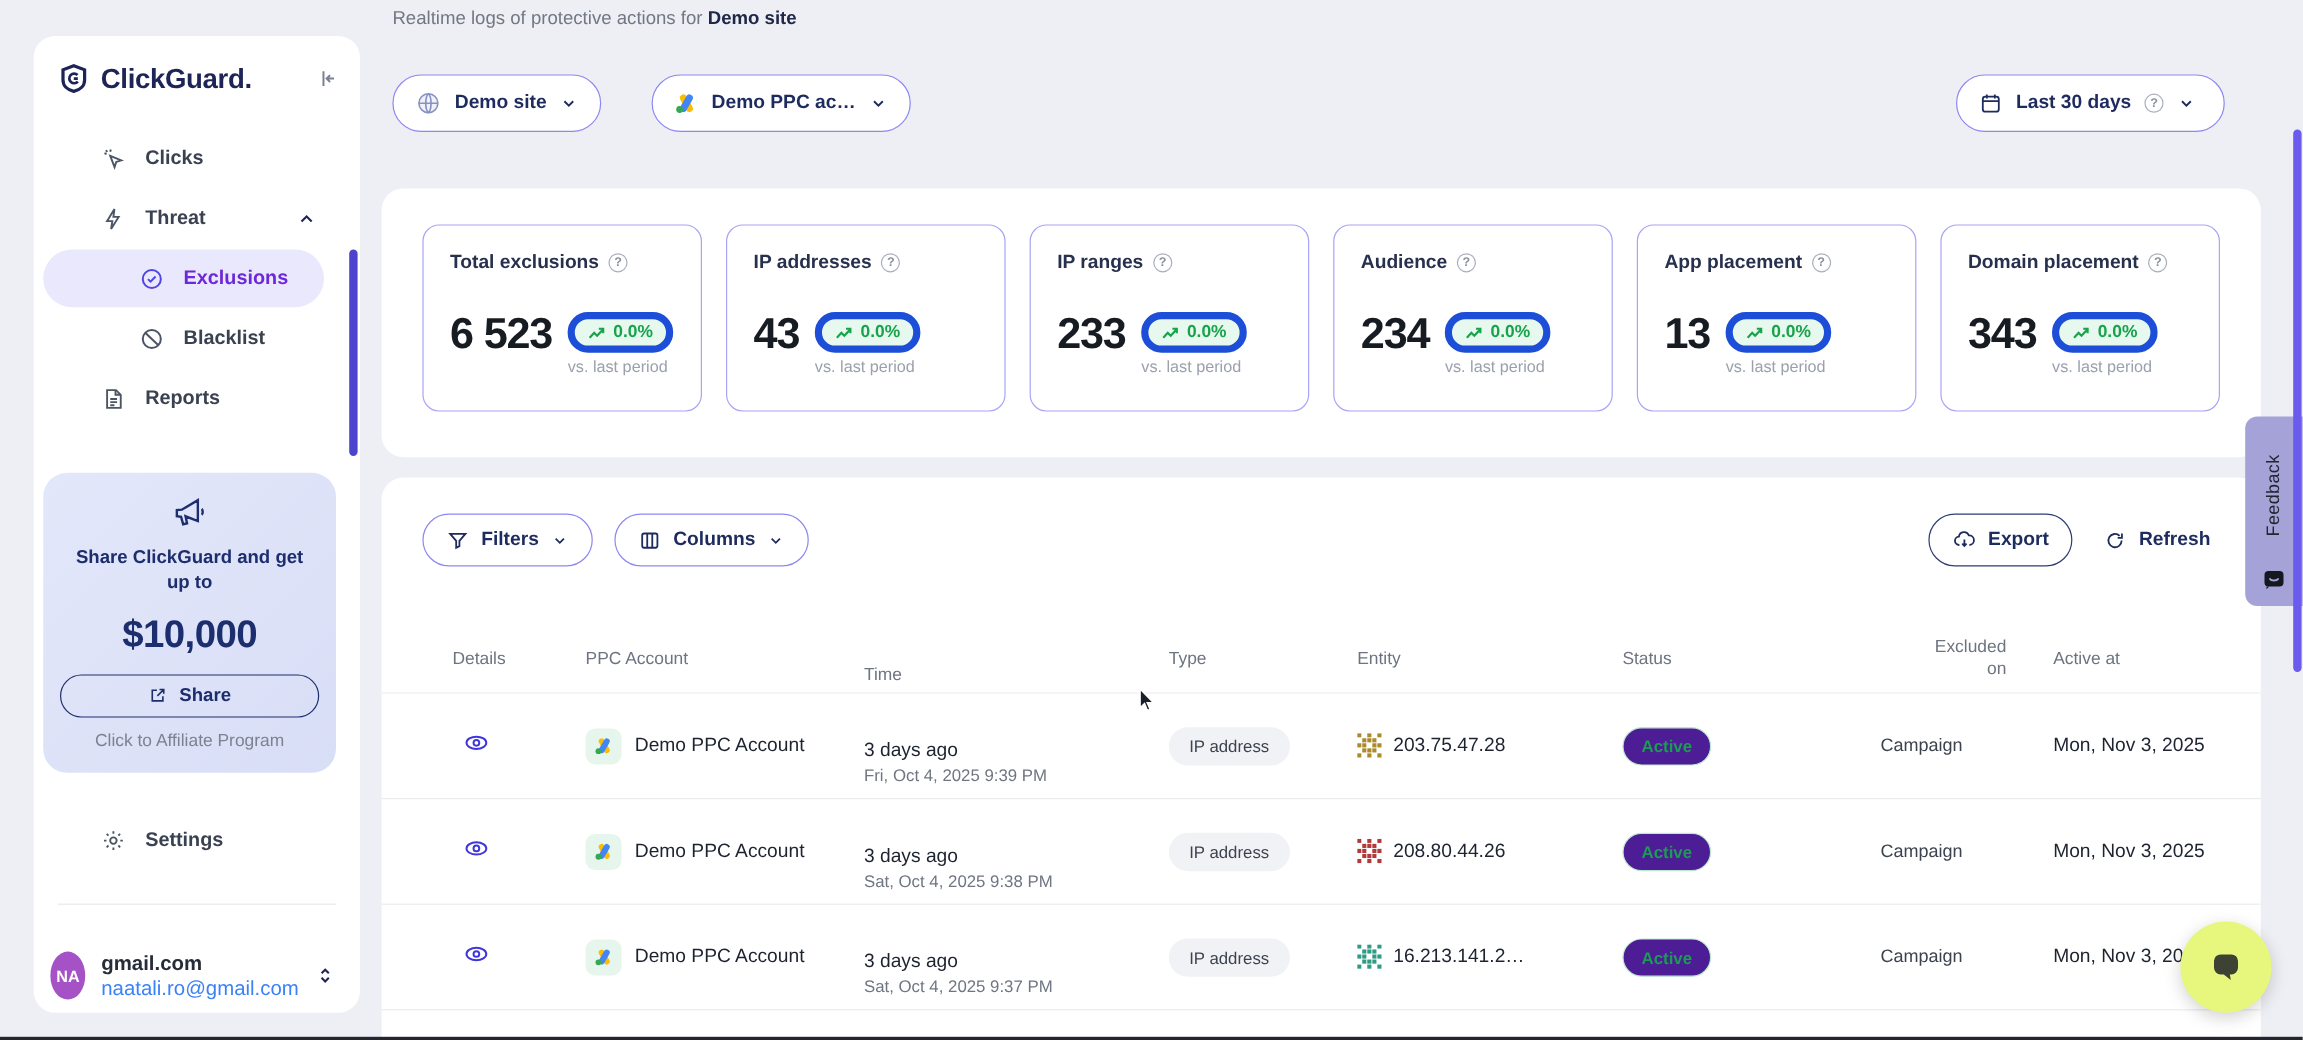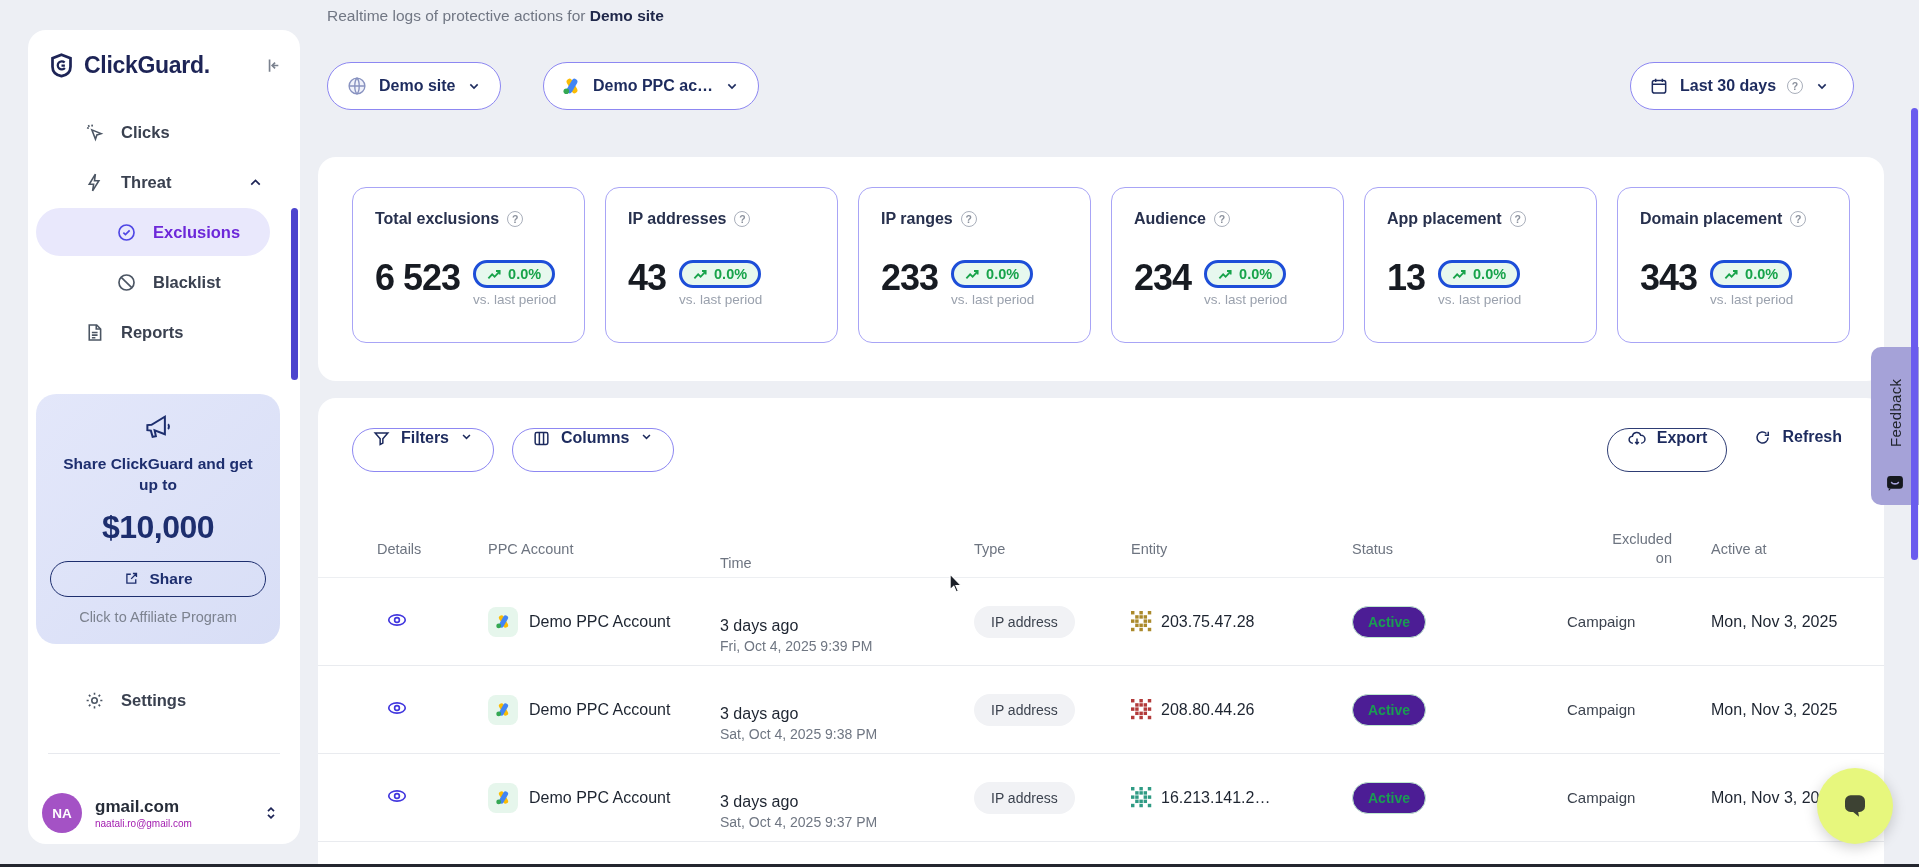--- a/index.html
+++ b/index.html
@@ -48,21 +48,21 @@
   .promo-note { margin-top:12px; font-size:14.5px; color:#7c828f; font-weight:400; }
 
   .settings-row { position:absolute; top:645px; left:0; right:0; }
   .sidebar-divider { position:absolute; top:723px; left:20px; right:20px; height:1px; background:#e7e9ee; }
 
   .user-row { position:absolute; top:752px; left:14px; right:14px; height:62px;
               display:flex; align-items:center; gap:13px; cursor:pointer; }
   .avatar { width:40px; height:40px; border-radius:50%; background:#a452c5; color:#fff;
             display:flex; align-items:center; justify-content:center; font-size:13.5px; font-weight:700; }
   .user-name { font-size:17px; font-weight:700; color:#262c38; }
-  .user-email { font-size:10px; color:#a21caf; margin-top:1px; }
+  .user-email { font-size:17px; color:#3b82f6; margin-top:1px; }
   .user-chevron { margin-left:auto; margin-right:6px; color:#1d2456; }
 
   
   .page-subtitle { position:absolute; left:327px; top:7px; font-size:15.5px; color:#717784; }
   .page-subtitle b { color:#20284a; font-weight:700; }
 
   .pill { position:absolute; top:62px; height:48px; display:inline-flex; align-items:center; gap:11px;
           padding:0 18px; background:#fff; border:1px solid #8d87f2; border-radius:999px;
           color:#1d2b5e; font-size:16px; font-weight:700; cursor:pointer; }
   .pill .chev { color:#1d2b5e; }
@@ -77,30 +77,30 @@
   .stats-panel { position:absolute; left:318px; top:157px; width:1566px; height:224px;
                  background:#fff; border-radius:18px; }
   .stats-cards { display:flex; gap:20px; padding:30px 34px 0; }
   .stat-card { flex:1; height:156px; border:1px solid #a8a4f6; border-radius:14px; padding:22px 22px 0; }
   .stat-label-row { display:flex; align-items:center; gap:8px; }
   .stat-label { font-size:16px; font-weight:600; color:#27304d; }
   .stat-bottom { display:flex; align-items:flex-start; margin-top:32px; }
   .stat-value { font-size:36px; font-weight:800; color:#171b22; letter-spacing:-1px; line-height:1; }
   .stat-delta-col { margin-left:13px; }
   .delta-pill { display:inline-flex; align-items:center; gap:6px; padding:3px 11px;
-                background:#e7f8ee; border:3px solid #1d4ed8; border-radius:999px;
+                background:#e7f8ee; border:6px solid #1d4ed8; border-radius:999px;
                 color:#17a34a; font-size:14.5px; font-weight:700; }
   .delta-note { margin-top:4px; font-size:13.5px; color:#9aa1ad; }
 
   
   .table-panel { position:absolute; left:318px; top:398px; width:1566px; height:469px;
                  background:#fff; border-radius:18px 18px 0 0; overflow:hidden; }
   .toolbar { position:absolute; top:30px; left:0; right:0; height:44px; padding:0 34px;
              display:flex; align-items:center; }
-  .btn { display:inline-flex; align-items:flex-start; gap:10px; height:44px; padding:0 19px;
+  .btn { display:inline-flex; align-items:center; gap:10px; height:44px; padding:0 19px;
          border-radius:999px; background:#fff; font-size:16px; font-weight:700; color:#1d2b5e; cursor:pointer; }
   .btn-indigo { border:1px solid #8d87f2; }
   .btn-columns { margin-left:18px; }
   .btn-export { border:1px solid #2e3d74; margin-left:auto; }
   .btn-refresh { border:none; margin-left:18px; padding:0 8px; }
 
   .thead, .trow { display:grid; grid-template-columns:118px 238px 248px 165px 225px 215px 150px 1fr;
                   padding:0 34px; align-items:center; }
   .thead { position:absolute; top:122px; left:0; right:0; height:58px;
            color:#6d7480; font-size:14.5px; font-weight:500; border-bottom:1px solid #edeff2; }

